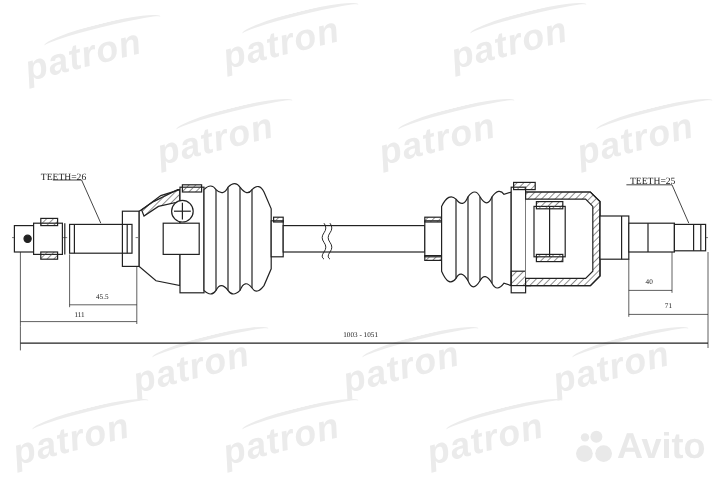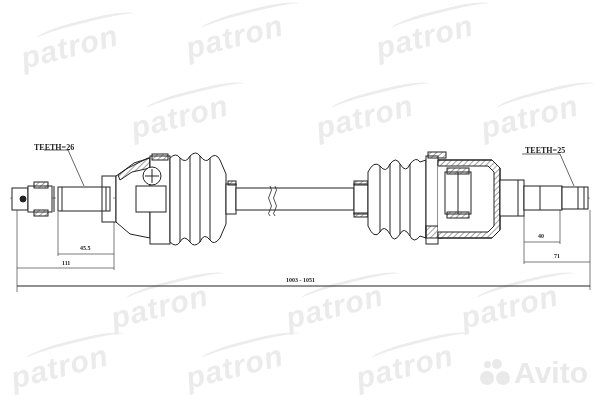--- a/index.html
+++ b/index.html
@@ -1,20 +1,20 @@
 <!DOCTYPE html>
 <html><head>
 <meta charset="utf-8">
 <style>
   html, body { margin:0; padding:0; background:#ffffff; }
   body { width:600px; height:400px; position:relative; overflow:hidden; font-family:"Liberation Sans", sans-serif; }
   .wm { position:absolute; font-family:"Liberation Sans", sans-serif; font-weight:bold; font-style:italic; font-size:30px; color:#ebebeb; transform:rotate(-14deg); letter-spacing:1px; pointer-events:none; }
   .wm::after { content:""; position:absolute; left:20px; top:-6px; width:100px; height:10px; border-top:3px solid #ececec; border-radius:50% 50% 0 0; }
   svg#drawing { position:absolute; left:0; top:0; }
-  .lbl { position:absolute; font-family:"Liberation Serif", serif; font-size:8px; color:#222;font-weight:bold; }
+  .lbl { position:absolute; font-family:"Liberation Serif", serif; font-size:8px; color:#222; }
   .avito { position:absolute; right:12px; bottom:10px; font-family:"Liberation Sans", sans-serif; font-size:30px; color:#e9e9e9; font-weight:bold; display:flex; align-items:center; gap:4px; }
   .avito .dots { position:relative; width:30px; height:28px; }
   .avito .dots span { position:absolute; border-radius:50%; background:#e9e9e9; }
 </style>
 </head>
 <body>
 
 <div class="wm" style="left:20px;top:30px;">patron</div>
 <div class="wm" style="left:185px;top:20px;">patron</div>
 <div class="wm" style="left:375px;top:20px;">patron</div>

